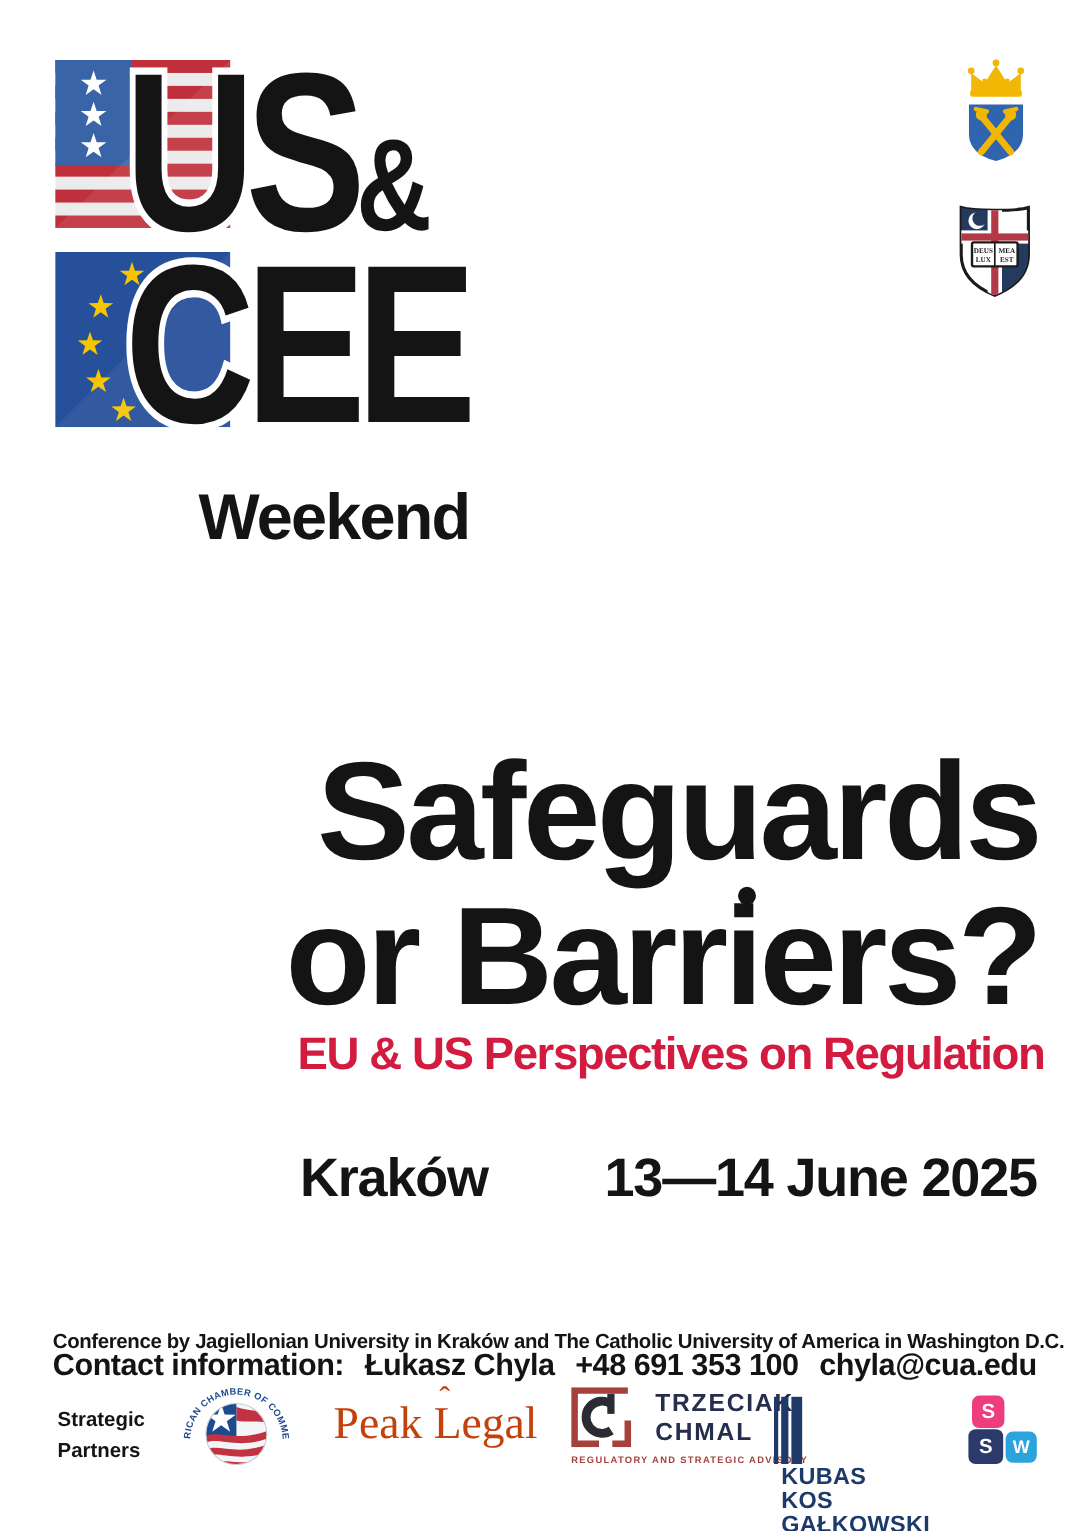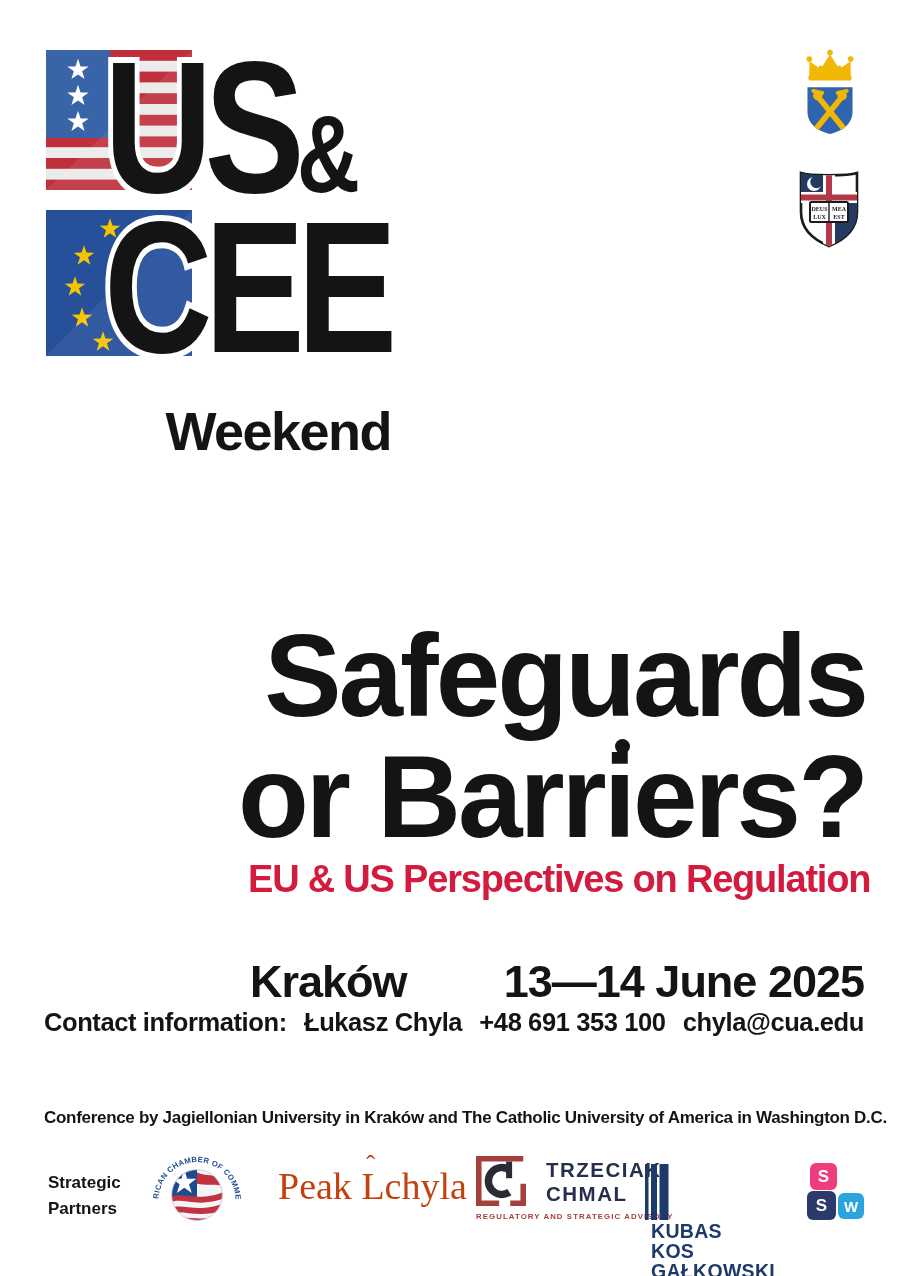--- a/index.html
+++ b/index.html
@@ -38,21 +38,21 @@
   .headline-dot{position:absolute;left:615px;top:739px;width:15px;height:15px;border-radius:50%;
             background:#141414;}
   .subtitle{position:absolute;left:248px;top:858px;font-size:38px;font-weight:700;
             letter-spacing:-1.2px;white-space:nowrap;}
   .topics{position:absolute;left:248px;top:916px;font-size:28px;font-weight:700;
             letter-spacing:-1.4px;white-space:nowrap;}
   .event-row{position:absolute;left:250px;right:46px;top:956px;display:flex;
             justify-content:space-between;font-size:45px;font-weight:700;letter-spacing:-1px;}
 
   
-  .contact-row{position:absolute;left:44px;right:46px;top:1008px;display:flex;
+  .contact-row{position:absolute;left:44px;right:46px;top:1124px;display:flex;
             justify-content:space-between;font-size:25.5px;font-weight:700;letter-spacing:-0.4px;}
   .organizers{position:absolute;left:44px;top:1108px;font-size:17px;font-weight:700;
             letter-spacing:-0.3px;white-space:nowrap;}
 
   
   .partners-label{position:absolute;left:48px;top:1170px;font-size:17px;font-weight:700;line-height:1.5;}
   .amcham{position:absolute;left:150px;top:1148px;width:94px;height:94px;}
   .peaklegal{position:absolute;left:278px;top:1164px;font-family:"Liberation Serif",serif;
             font-size:38px;color:#c2410c;white-space:nowrap;}
   .pl-l{position:relative;display:inline-block;}
@@ -217,21 +217,21 @@
       <path d="M50,26 C60,30 70,28 78,32 L78,40 C66,38 58,40 50,38 Z" fill="#c23240"></path>
       <rect x="23" y="23" width="27" height="29" fill="#1c4b8f"></rect>
       <polygon points="0,-9 2.06,-2.83 8.56,-2.78 3.33,1.08 5.29,7.28 0,3.5 -5.29,7.28 -3.33,1.08 -8.56,-2.78 -2.06,-2.83" transform="translate(36.5,37) scale(1.5)" fill="#ffffff"></polygon>
       <path d="M22,52 C34,46 50,58 78,47 L78,54 C50,64 34,52 22,58 Z" fill="#c23240"></path>
       <path d="M22,64 C34,58 50,70 78,59 L78,66 C50,76 34,64 22,70 Z" fill="#c23240"></path>
       <path d="M25,76 C37,70 52,80 75,71 L75,78 C52,86 37,76 25,82 Z" fill="#c23240"></path>
     </g>
     <circle cx="50" cy="50" r="27" fill="none" stroke="#c9ccd2" stroke-width="1"></circle>
   </svg>
 
-  <div class="peaklegal"><span>Peak </span><span class="pl-l"><span class="pl-caret">ˆ</span><span>L</span></span><span>chyla</span></div>
+  <div class="peaklegal"><span>Peak </span><span class="pl-l"><span class="pl-caret">ˆ</span><span>L</span></span><span>egal</span></div>
 
   <div class="trzeciak">
     <div class="trz-top">
       <svg class="trz-mark" viewBox="0 0 54 54">
         <path d="M51,3 H3 V51 H25" fill="none" stroke="#a6403c" stroke-width="6"></path>
         <path d="M51,30 V51 H37" fill="none" stroke="#a6403c" stroke-width="6"></path>
         <path d="M36,15 A14.5,14.5 0 1 0 36,39" fill="none" stroke="#2b2b33" stroke-width="8"></path>
         <rect x="32.5" y="6" width="6.5" height="18" fill="#2b2b33"></rect>
       </svg>
       <div class="trz-text">

